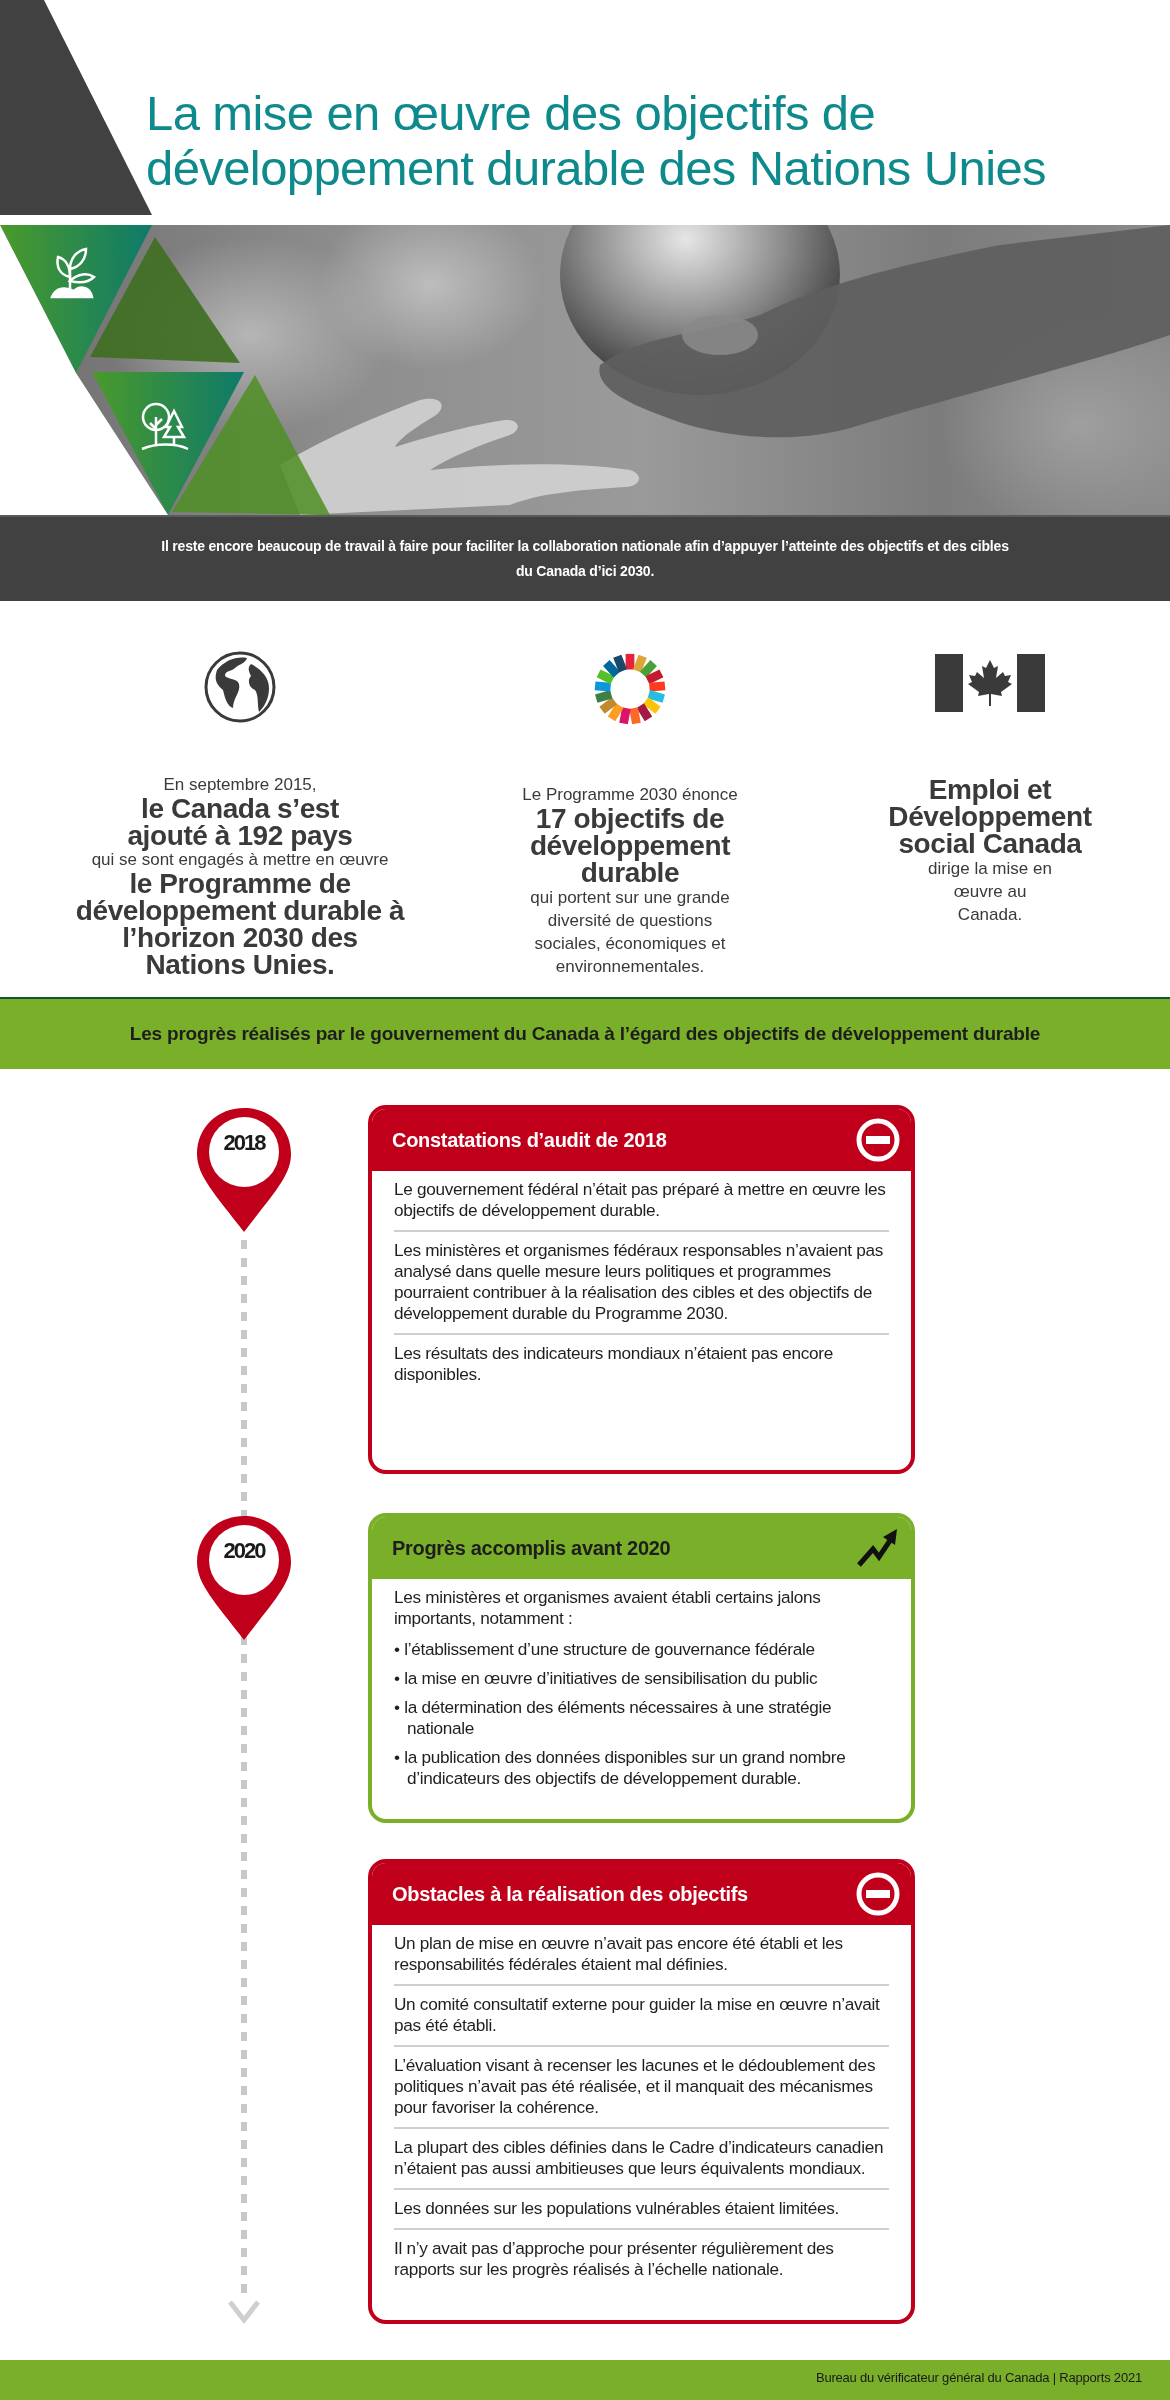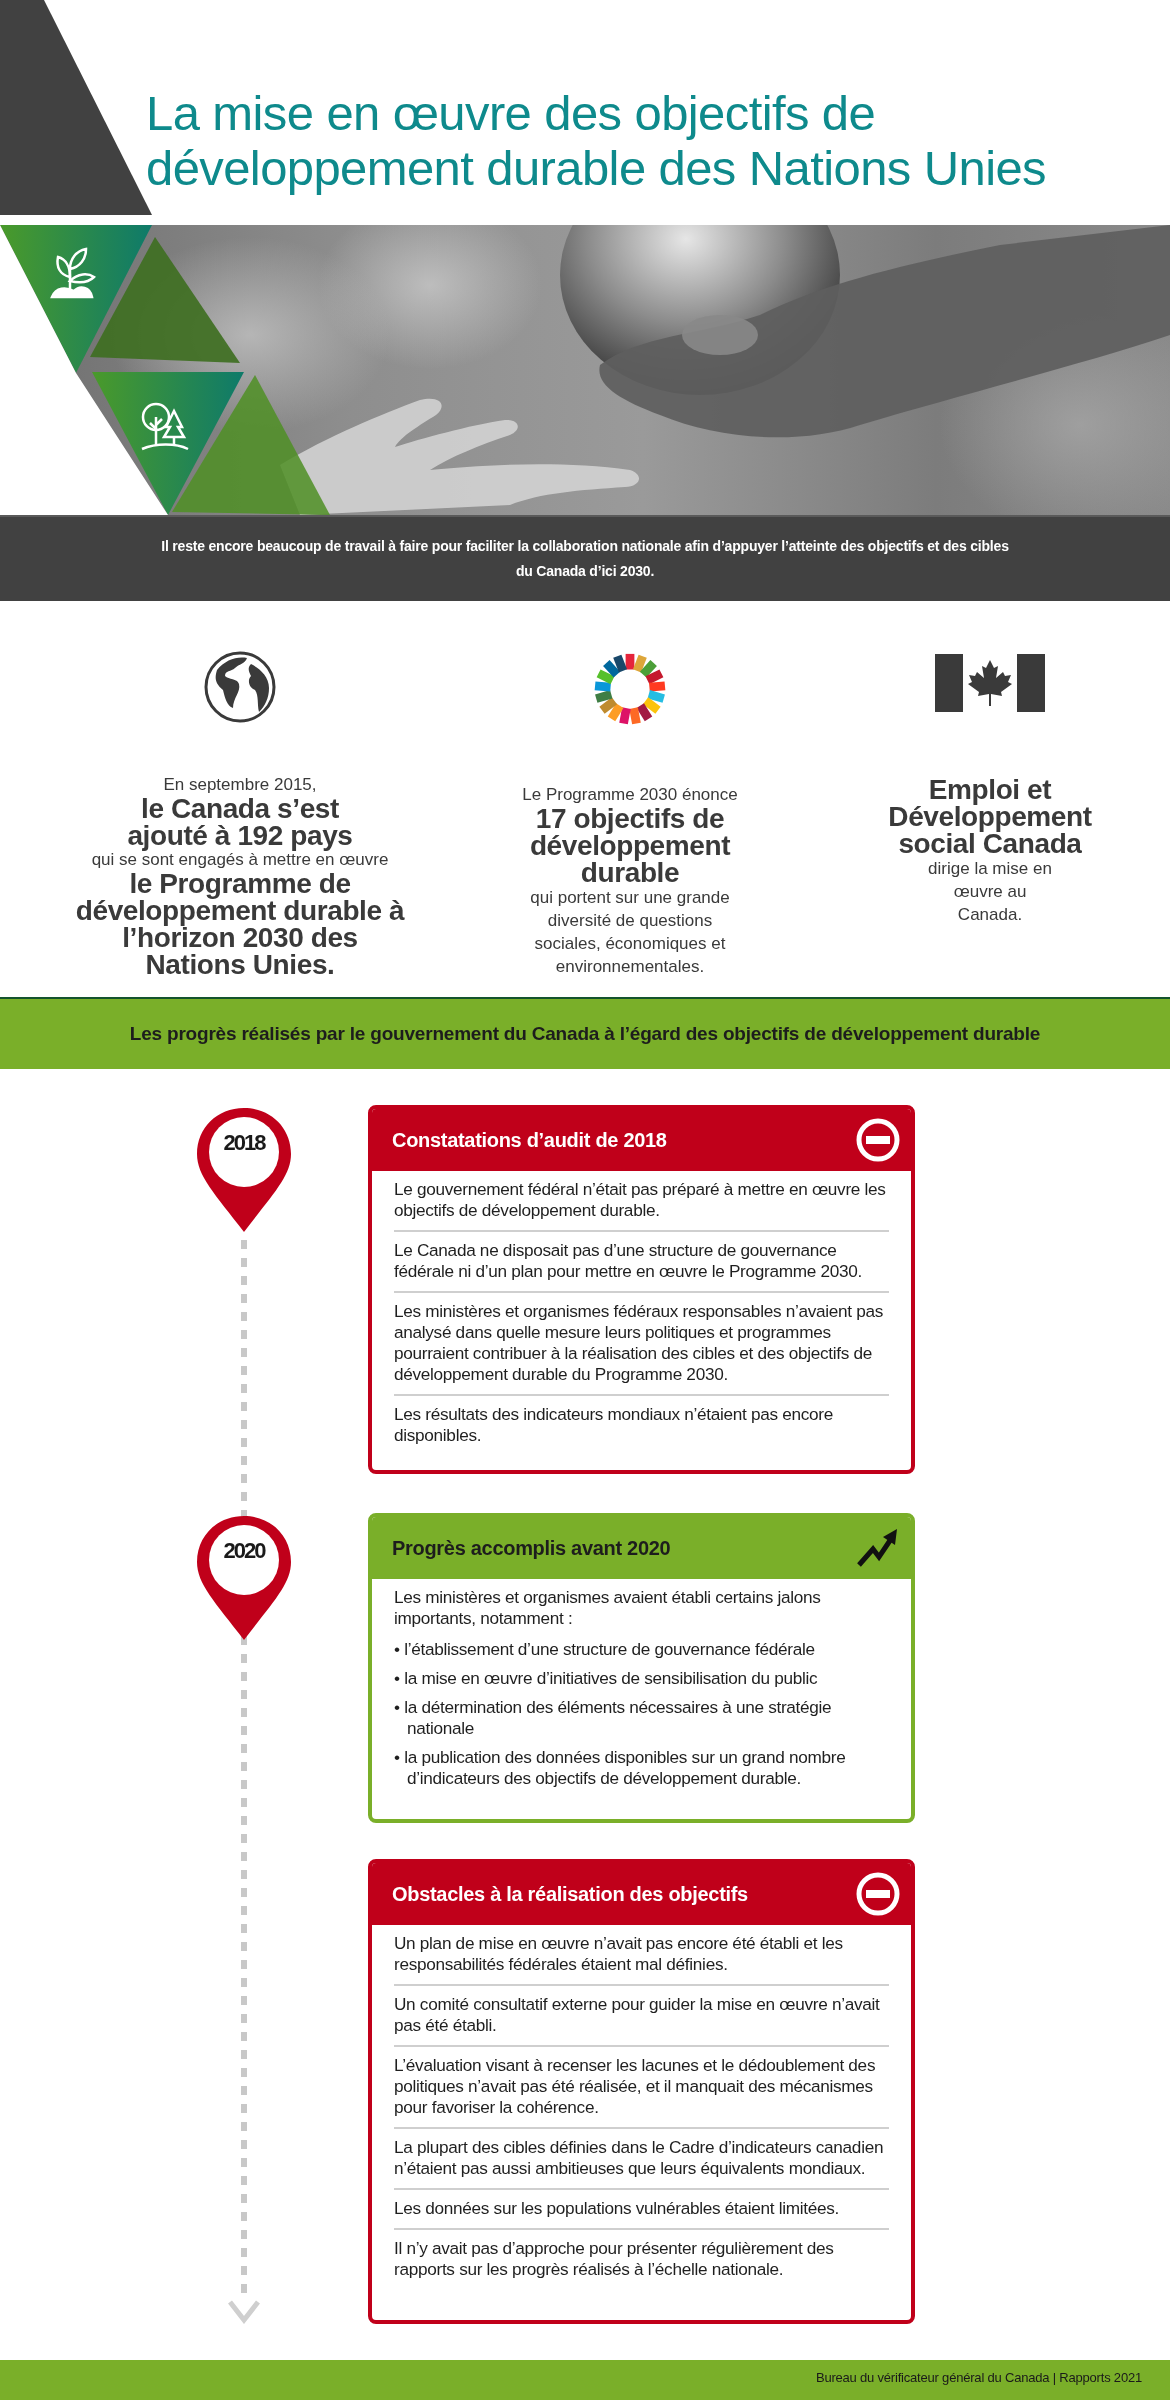--- a/index.html
+++ b/index.html
@@ -36,21 +36,21 @@
   .progress-band-text { color:#1d1d1d; font-weight:bold; font-size:19px; letter-spacing:-0.2px; margin:0; }
 
   
   .timeline-line { position:absolute; left:241px; top:1240px; width:6px; height:1060px;
     background: repeating-linear-gradient(to bottom, #c8c8c8 0 9px, transparent 9px 18px); }
   .timeline-arrow { position:absolute; left:226px; top:2298px; }
   .pin { position:absolute; width:98px; height:128px; }
   .pin-label { position:absolute; left:0; top:24px; width:98px; text-align:center; font-weight:bold; font-size:22px; color:#1a1a1a; letter-spacing:-2px; }
 
   
-  .card { position:absolute; left:368px; width:547px; border-radius:8px; border:4px solid; box-sizing:border-box; background:#fff; overflow:hidden; }
+  .card { position:absolute; left:368px; width:547px; border-radius:18px; border:4px solid; box-sizing:border-box; background:#fff; overflow:hidden; }
   .card.red { border-color:#c0001a; }
   .card.green { border-color:#7aaf29; }
   .card-head { height:62px; display:flex; align-items:center; justify-content:space-between; padding:0 10px 0 20px; }
   .card.red .card-head { background:#c0001a; }
   .card.green .card-head { background:#7aaf29; }
   .card-title { font-family:"Liberation Sans", sans-serif; font-weight:bold; font-size:20px; margin:0; letter-spacing:-0.3px; }
   .card.red .card-title { color:#ffffff; }
   .card.green .card-title { color:#1d1d1d; }
   .card-body { padding:0 22px 10px 22px; }
   .card-item { font-size:17.2px; line-height:21px; color:#1f1f1f; padding:8px 0 9px 0; border-bottom:2px solid #cfcfcf; letter-spacing:-0.3px; }
@@ -201,21 +201,20 @@
 <div class="card red" style="top:1105px; height:369px;">
   <div class="card-head">
     <h2 class="card-title">Constatations d’audit de 2018</h2>
     <svg width="46" height="46" viewBox="0 0 46 46">
       <circle cx="23" cy="23" r="19" fill="none" stroke="#ffffff" stroke-width="5"></circle>
       <rect x="11" y="19" width="24" height="8" fill="#ffffff"></rect>
     </svg>
   </div>
   <div class="card-body">
     <div class="card-item">Le gouvernement fédéral n’était pas préparé à mettre en œuvre les objectifs de développement durable.</div>
-    <div class="card-item">Le Canada ne disposait pas d’une structure de gouvernance fédérale ni d’un plan pour mettre en œuvre le Programme 2030.</div>
     <div class="card-item">Les ministères et organismes fédéraux responsables n’avaient pas analysé dans quelle mesure leurs politiques et programmes pourraient contribuer à la réalisation des cibles et des objectifs de développement durable du Programme 2030.</div>
     <div class="card-item">Les résultats des indicateurs mondiaux n’étaient pas encore disponibles.</div>
   </div>
 </div>
 
 <div class="card green" style="top:1513px; height:310px;">
   <div class="card-head">
     <h2 class="card-title">Progrès accomplis avant 2020</h2>
     <svg width="46" height="46" viewBox="0 0 46 46">
       <path d="M 4 40 L 18 24 L 24 32 L 36 14" stroke="#111111" stroke-width="5" fill="none" stroke-linejoin="miter"></path>

